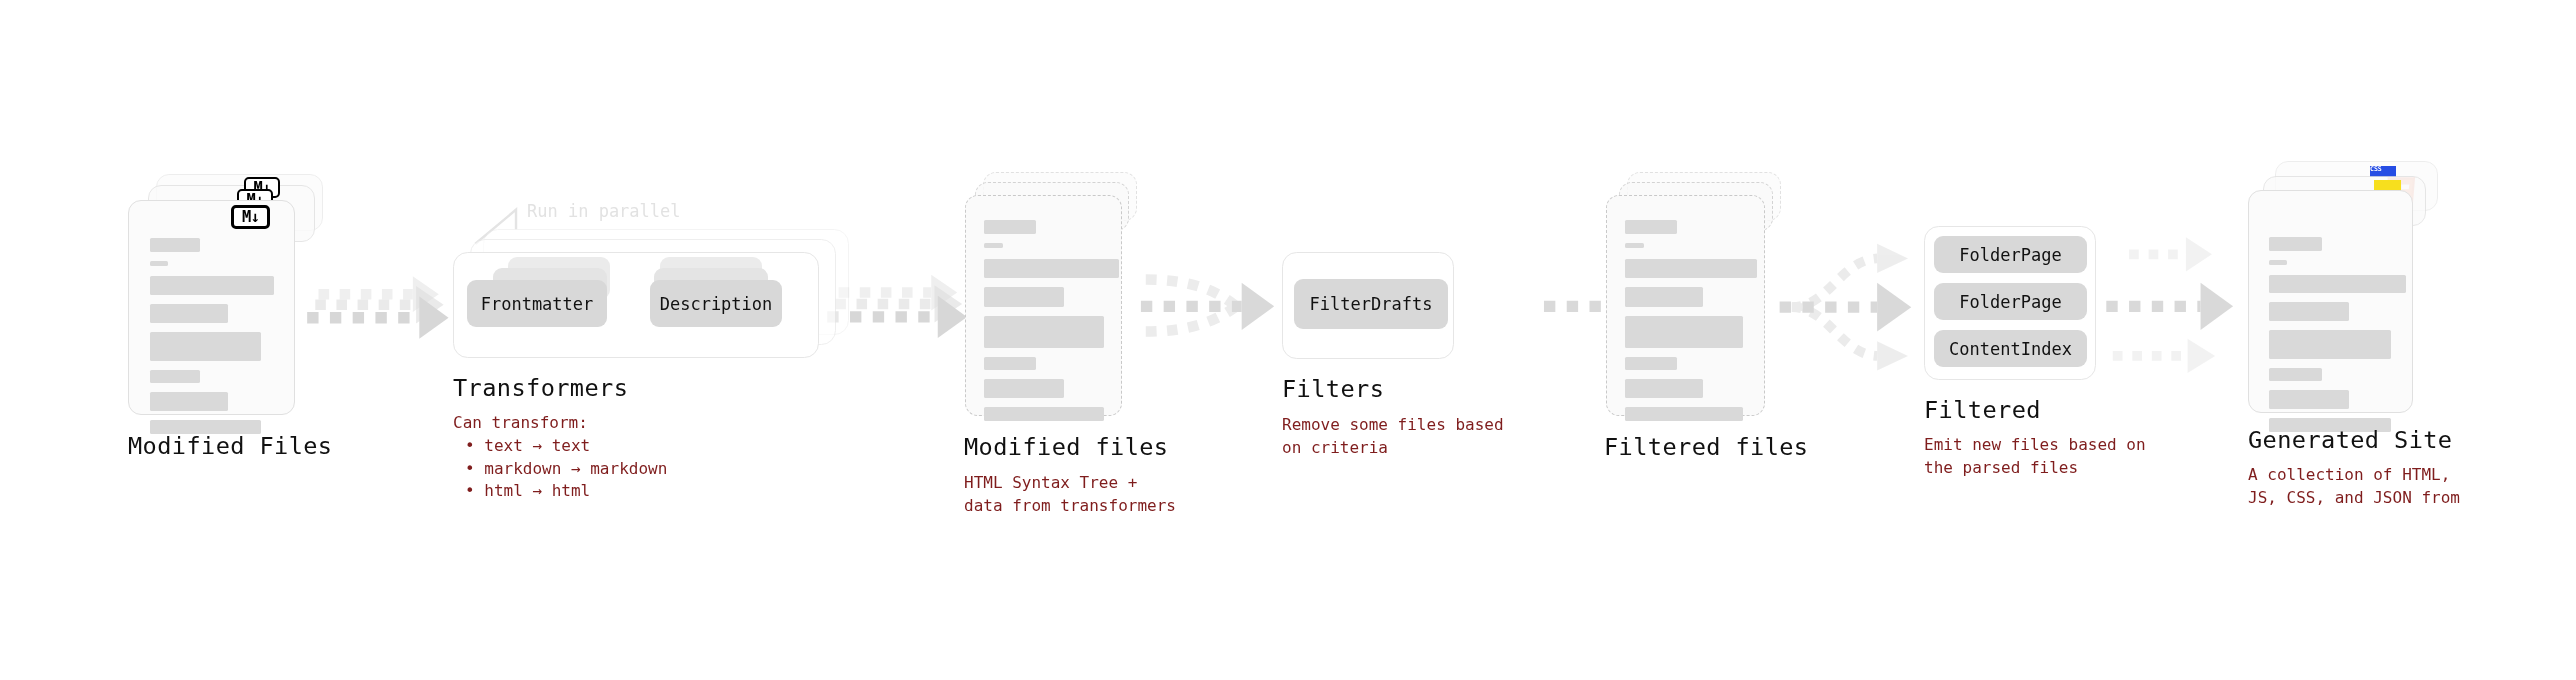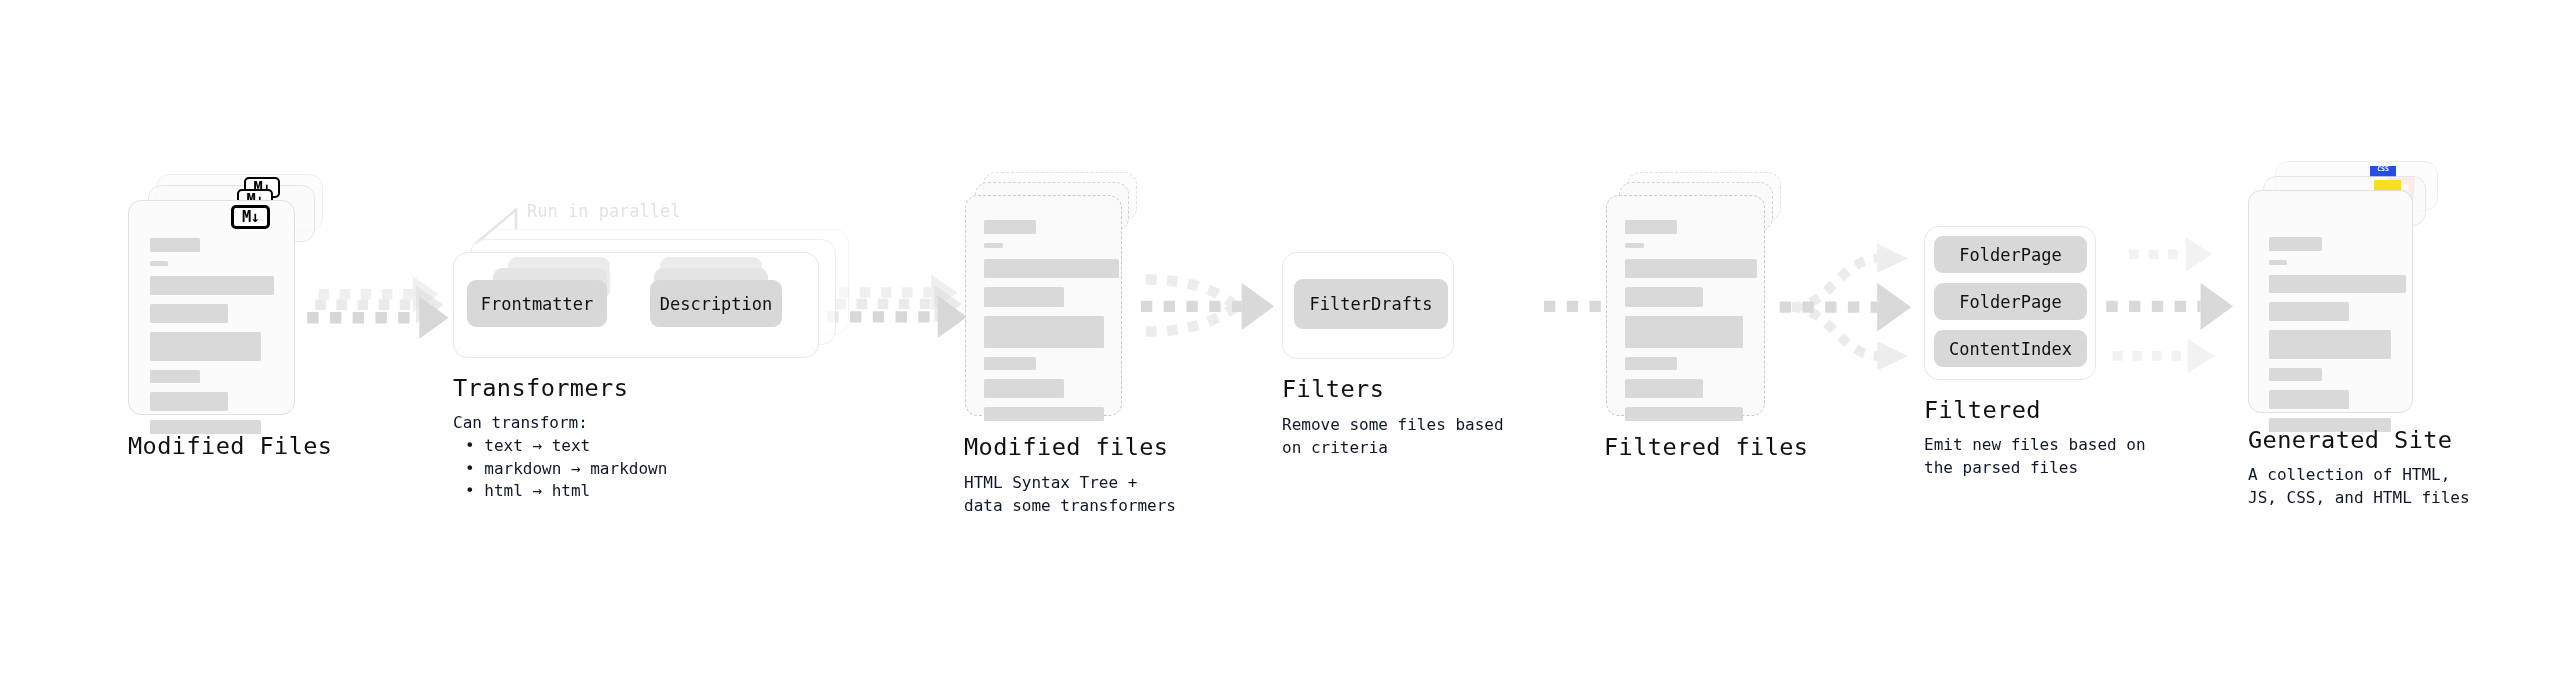--- a/index.html
+++ b/index.html
@@ -58,21 +58,21 @@
     font-size: 23.6px;
     letter-spacing: 0.4px;
     color: #111;
     white-space: nowrap;
     font-weight: 400;
   }
   .subtitle {
     position: absolute;
     font-size: 16px;
     line-height: 24.4px;
-    color: #0f172a;
+    color: #7f1d1d;
     white-space: pre;
   }
   .note {
     position: absolute;
     font-size: 16px;
     line-height: 24.4px;
     color: #e2e2e2;
     white-space: nowrap;
   }
 
@@ -122,21 +122,20 @@
   }
   .jsbadge {
     position: absolute;
     background: #f7df1e;
   }
   .cssbadge {
     position: absolute;
     background: #264de4;
     color: #fff;
     font-size: 6.5px;
-    text-align: center;
     line-height: 7.3px;
     font-weight: 700;
   }
 </style>
 </head>
 <body>
 
 <svg class="overlay" viewBox="0 0 3170 838">
   <defs>
 
@@ -308,21 +307,21 @@
       <div class="bar" style="width:80px; height:19.5px;"></div>
       <div class="bar" style="width:120px; height:32px;"></div>
       <div class="bar" style="width:52px; height:13px;"></div>
       <div class="bar" style="width:80px; height:19.5px;"></div>
       <div class="bar" style="width:120px; height:14px;"></div>
     </div>
   </div>
 
   <div class="title" style="left:964px; top:433px;">Modified files</div>
   <div class="subtitle" style="left:964px; top:471px;">HTML Syntax Tree +</div>
-  <div class="subtitle" style="left:964px; top:494px;">data some transformers</div>
+  <div class="subtitle" style="left:964px; top:494px;">data from transformers</div>
 </div>
 
 <div class="stage">
   <div class="proc" style="left:1282px; top:252px; width:172px; height:107px;"></div>
   <div class="chip" style="left:1294px; top:279px; width:154px; height:50px;">FilterDrafts</div>
 
   <div class="title" style="left:1282px; top:375px;">Filters</div>
   <div class="subtitle" style="left:1282px; top:413px;">Remove some files based</div>
   <div class="subtitle" style="left:1282px; top:436px;">on criteria</div>
 </div>
@@ -376,15 +375,15 @@
       <div class="bar" style="width:80px; height:18.7px;"></div>
       <div class="bar" style="width:122px; height:29px;"></div>
       <div class="bar" style="width:53px; height:13px;"></div>
       <div class="bar" style="width:80px; height:18.7px;"></div>
       <div class="bar" style="width:122px; height:14px;"></div>
     </div>
   </div>
 
   <div class="title" style="left:2248px; top:426px;">Generated Site</div>
   <div class="subtitle" style="left:2248px; top:463px;">A collection of HTML,</div>
-  <div class="subtitle" style="left:2248px; top:486px;">JS, CSS, and HTML files</div>
+  <div class="subtitle" style="left:2248px; top:486px;">JS, CSS, and JSON from</div>
 </div>
 
 
 </body></html>

